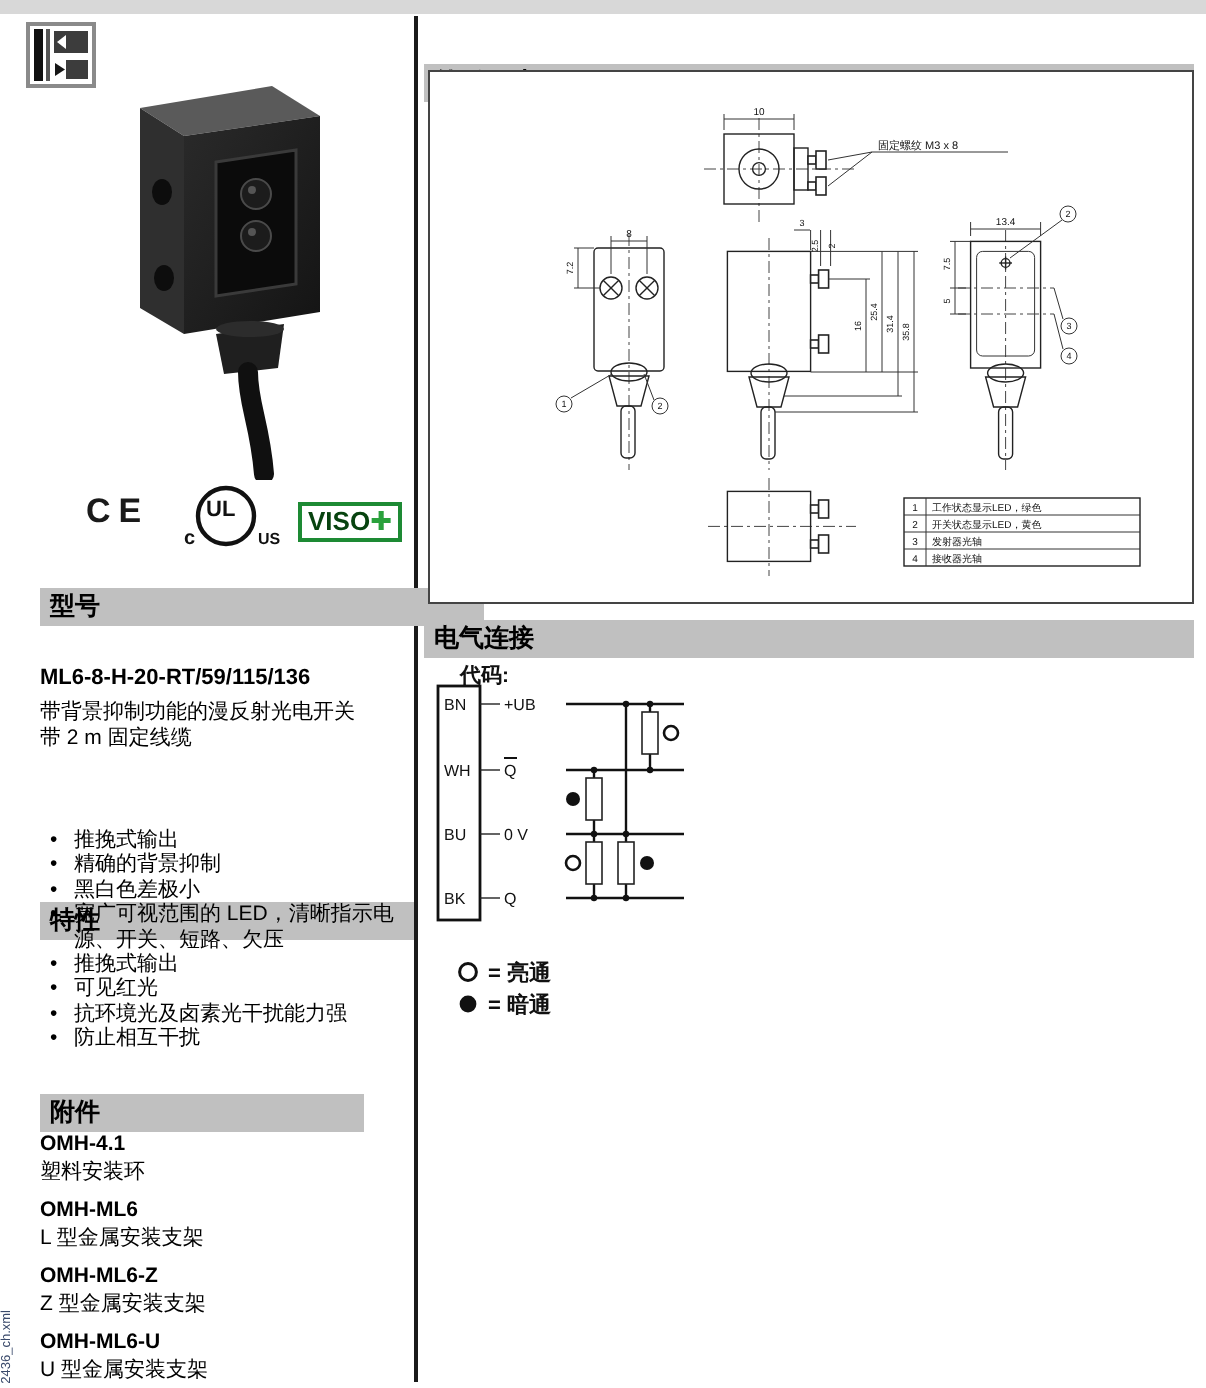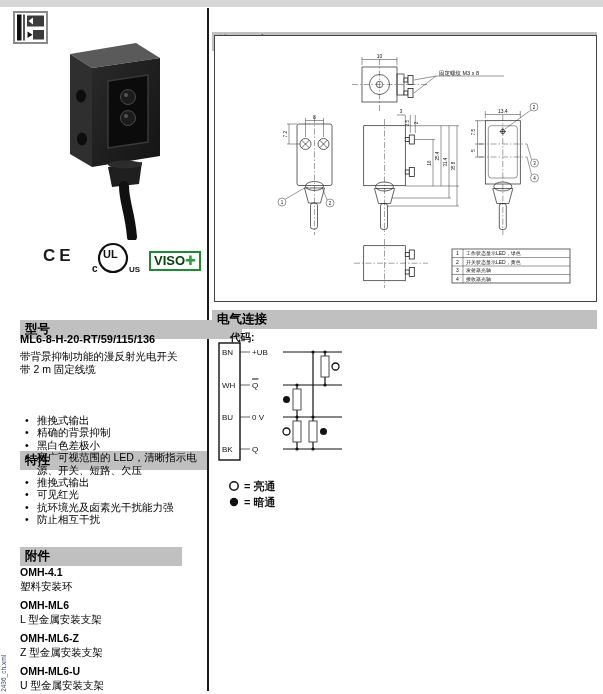--- a/index.html
+++ b/index.html
@@ -2,21 +2,21 @@
 <html><head>
 <meta charset="utf-8">
 <style>
   html,body{margin:0;padding:0;}
   body{font-family:"Liberation Sans","DejaVu Sans",sans-serif;background:#fff;}
   .page{position:relative;width:603px;height:694px;background:#fff;overflow:hidden;}
   .top-strip{position:absolute;left:0;top:0;width:603px;height:7px;background:#d8d8d8;}
   .divider{position:absolute;left:207px;top:8px;width:2px;height:683px;background:#1a1a1a;}
   .hbar{position:absolute;height:19px;background:#c0c0c0;color:#000;font-size:12.5px;font-weight:bold;
         line-height:19px;padding-left:5px;box-sizing:border-box;}
-  .bar-model{left:20px;top:320px;width:222px;}
+  .bar-model{left:20px;top:294px;width:222px;}
   .bar-features{left:20px;top:406px;width:187px;margin-top:45px;}
   .bar-acc{left:20px;top:547px;width:162px;}
   .bar-dim{left:212px;top:8px;width:385px;margin-top:24px;}
   .bar-elec{left:212px;top:310px;width:385px;}
   .model-number{position:absolute;left:20px;top:333px;font-size:11px;font-weight:bold;color:#000;}
   .model-desc{position:absolute;left:20px;top:350px;font-size:10.5px;color:#000;line-height:12.5px;}
   .features{position:absolute;left:22px;top:414px;width:182px;margin:0;padding:0;list-style:none;
             font-size:10.5px;color:#000;line-height:12.4px;}
   .features li{position:relative;padding-left:15px;margin:0;}
   .features li::before{content:"•";position:absolute;left:3px;top:0;}

